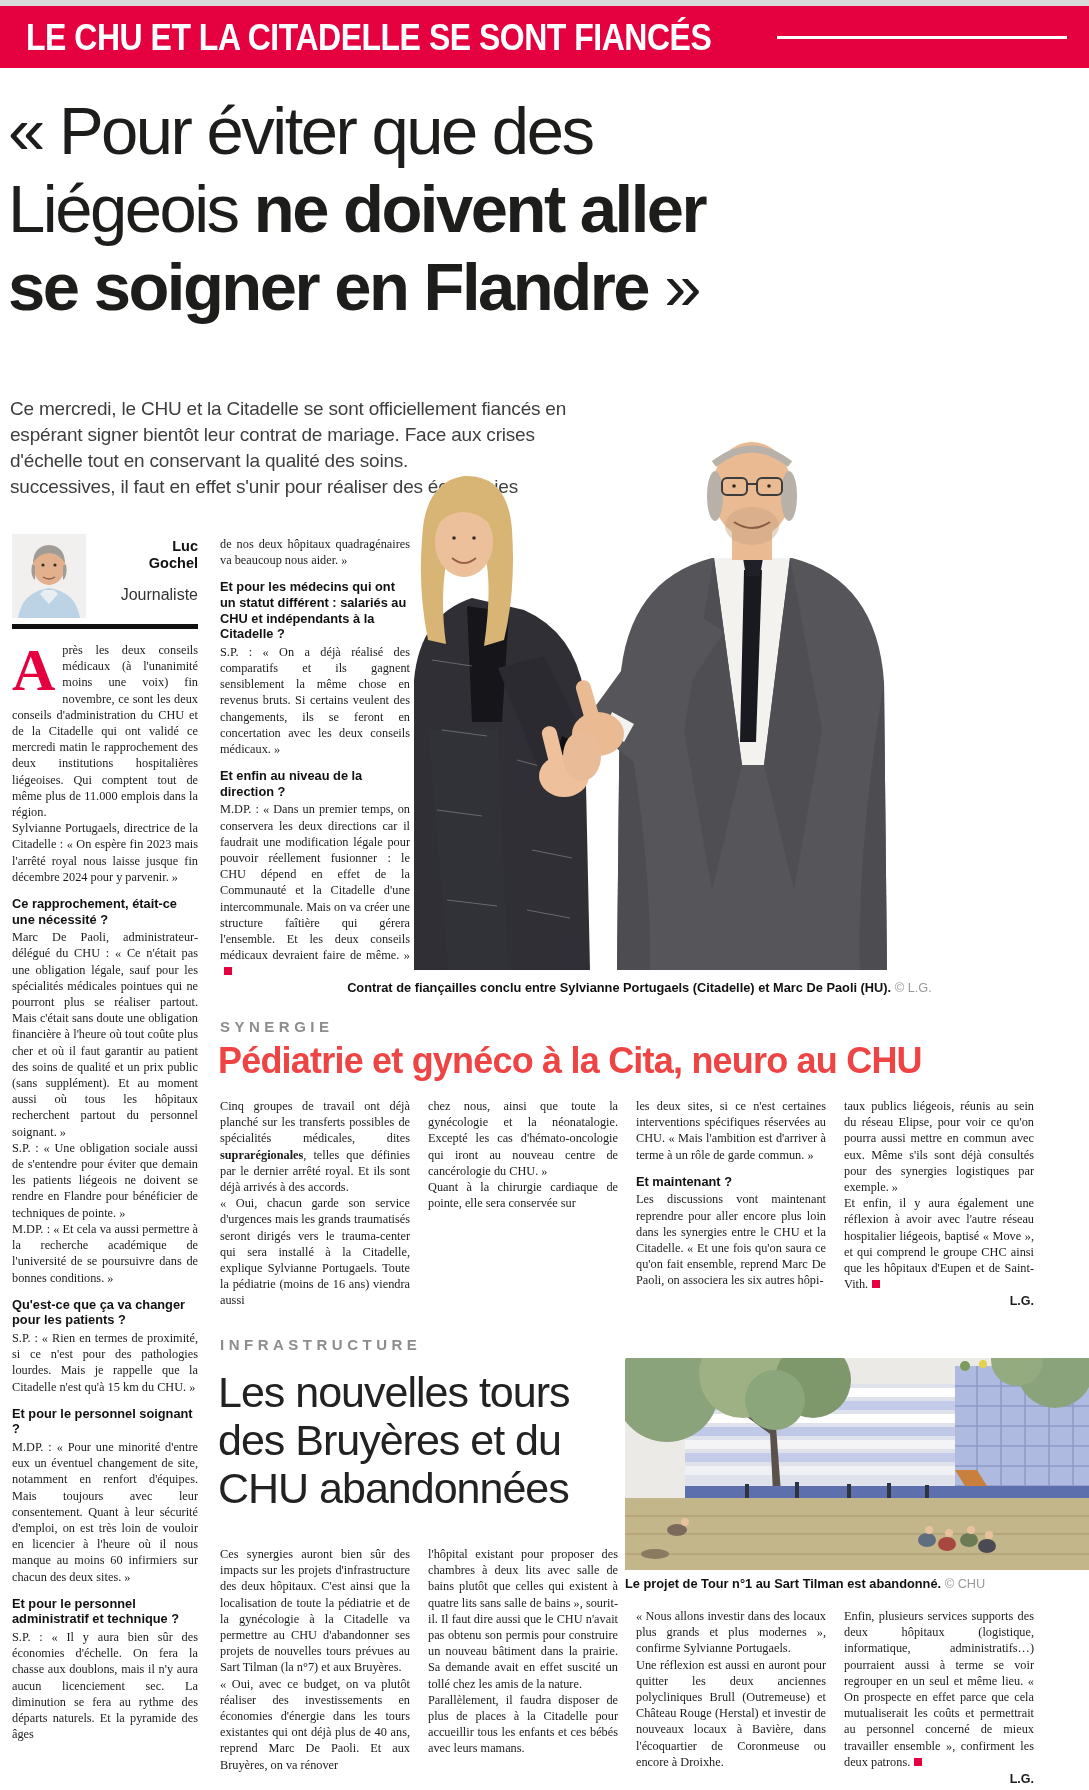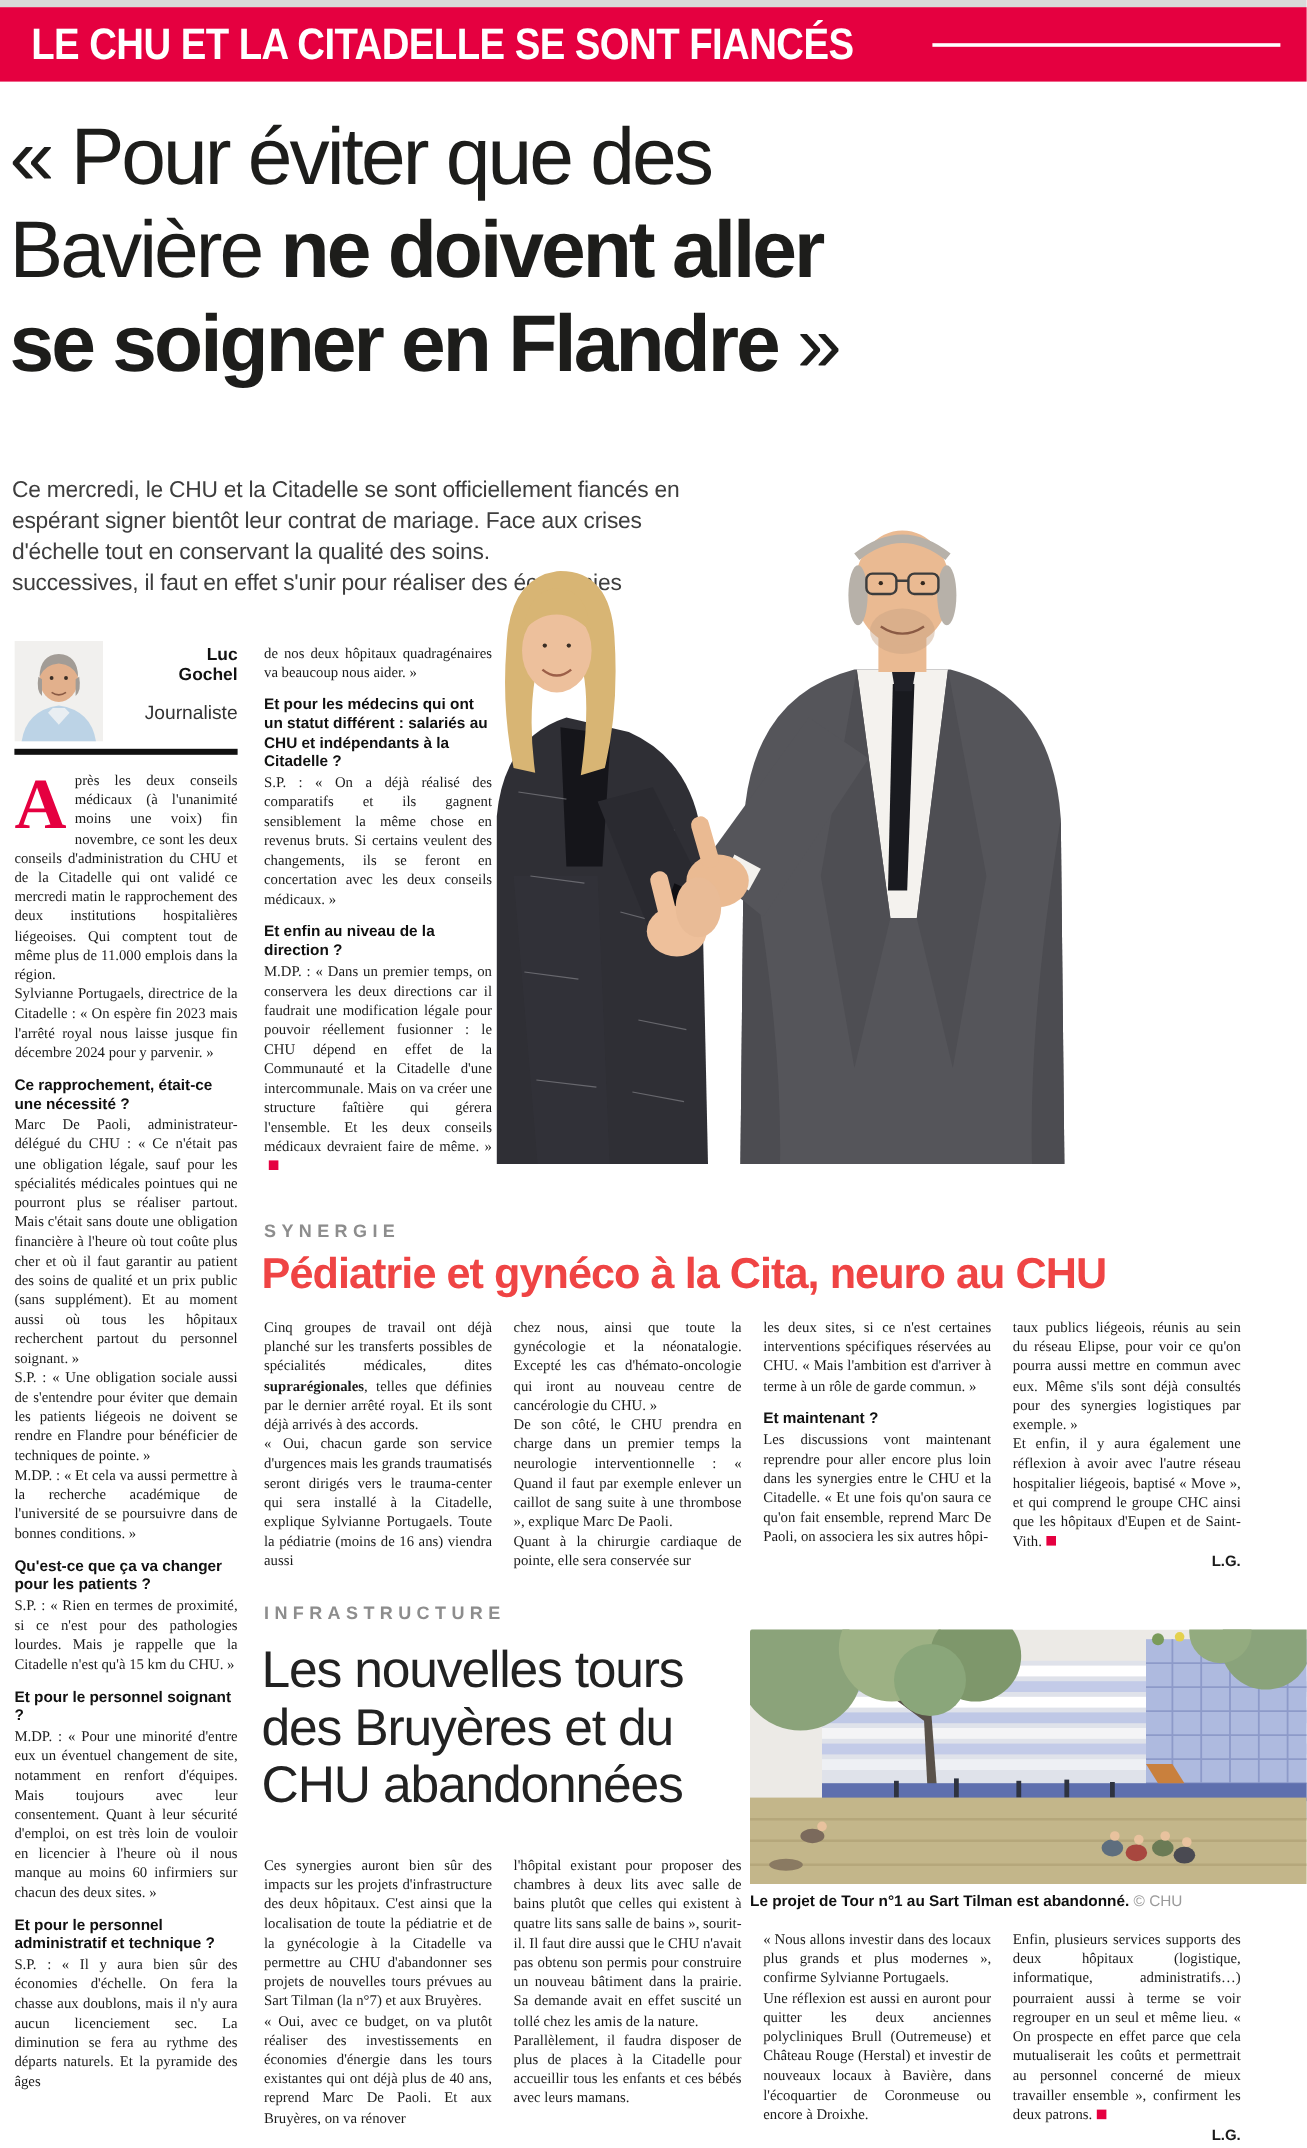--- a/index.html
+++ b/index.html
@@ -85,21 +85,21 @@
 
   <div class="abs top-strip"></div>
 
   <div class="abs kicker">
     <span class="ktext">LE CHU ET LA CITADELLE SE SONT FIANCÉS</span>
     <span class="krule"></span>
   </div>
 
   <div class="abs headline">
       <div><span>« Pour éviter que des</span></div>
-      <div><span>Bavière </span><span class="rb">ne doivent aller</span></div>
+      <div><span>Liégeois </span><span class="rb">ne doivent aller</span></div>
       <div><span class="rb">se soigner en Flandre</span><span> »</span></div>
     </div>
 
   <div class="abs lede">
       <div>Ce mercredi, le CHU et la Citadelle se sont officiellement fiancés en</div>
       <div>espérant signer bientôt leur contrat de mariage. Face aux crises</div>
       <div>d'échelle tout en conservant la qualité des soins.</div>
       <div>successives, il faut en effet s'unir pour réaliser des économies</div>
     </div>
 
@@ -193,30 +193,32 @@
       <circle cx="357" cy="56" r="1.8" fill="#33281f"></circle>
     <path d="M322,92 Q340,104 358,92" stroke="#8a5a44" stroke-width="2" fill="none"></path>
 
     <polygon points="262,168 312,202 224,334 172,292" fill="#55555a"></polygon>
     <polygon points="200,282 222,294 212,312 192,300" fill="#f4f2ee"></polygon>
     <ellipse cx="186" cy="304" rx="26" ry="22" fill="#eaba92"></ellipse>
     <rect x="168" y="250" width="15" height="44" rx="7" fill="#eaba92" transform="rotate(-16 175 272)"></rect>
     <ellipse cx="170" cy="326" rx="19" ry="25" fill="#e9bb96"></ellipse>
   </svg>
 
+  <div class="abs caption caption1">
+    <span>Contrat de fiançailles conclu entre Sylvianne Portugaels (Citadelle) et Marc De Paoli (HU).</span><span class="credit"> © L.G.</span>
+  </div>
 
   <div class="abs sec-label syn-label">SYNERGIE</div>
   <div class="abs syn-title">Pédiatrie et gynéco à la Cita, neuro au CHU</div>
   <div class="abs bcol syn-col syn-c0" lang="fr">
       <p class="blk-p"><span>Cinq groupes de travail ont déjà planché sur les transferts possibles de spécialités médicales, dites </span><span class="rb">suprarégionales</span><span>, telles que définies par le dernier arrêté royal. Et ils sont déjà arrivés à des accords.</span></p>
       <p class="blk-p">« Oui, chacun garde son service d'urgences mais les grands traumatisés seront dirigés vers le trauma-center qui sera installé à la Citadelle, explique Sylvianne Portugaels. Toute la pédiatrie (moins de 16 ans) viendra aussi</p>
     </div>
   <div class="abs bcol syn-col syn-c1" lang="fr">
       <p class="blk-p">chez nous, ainsi que toute la gynécologie et la néonatalogie. Excepté les cas d'hémato-oncologie qui iront au nouveau centre de cancérologie du CHU. »</p>
-      <p class="blk-p">De son côté, le CHU prendra en charge dans un premier temps la neurologie interventionnelle : « Quand il faut par exemple enlever un caillot de sang suite à une thrombose », explique Marc De Paoli.</p>
       <p class="blk-p">Quant à la chirurgie cardiaque de pointe, elle sera conservée sur</p>
     </div>
   <div class="abs bcol syn-col syn-c2" lang="fr">
       <p class="blk-p">les deux sites, si ce n'est certaines interventions spécifiques réservées au CHU. « Mais l'ambition est d'arriver à terme à un rôle de garde commun. »</p>
       <p class="blk-q">Et maintenant ?</p>
       <p class="blk-p">Les discussions vont maintenant reprendre pour aller encore plus loin dans les synergies entre le CHU et la Citadelle. « Et une fois qu'on saura ce qu'on fait ensemble, reprend Marc De Paoli, on associera les six autres hôpi-</p>
     </div>
   <div class="abs bcol syn-col syn-c3" lang="fr">
       <p class="blk-p">taux publics liégeois, réunis au sein du réseau Elipse, pour voir ce qu'on pourra aussi mettre en commun avec eux. Même s'ils sont déjà consultés pour des synergies logistiques par exemple. »</p>
       <p class="blk-p">Et enfin, il y aura également une réflexion à avoir avec l'autre réseau hospitalier liégeois, baptisé « Move », et qui comprend le groupe CHC ainsi que les hôpitaux d'Eupen et de Saint-Vith.<span class="endmark"></span></p>

